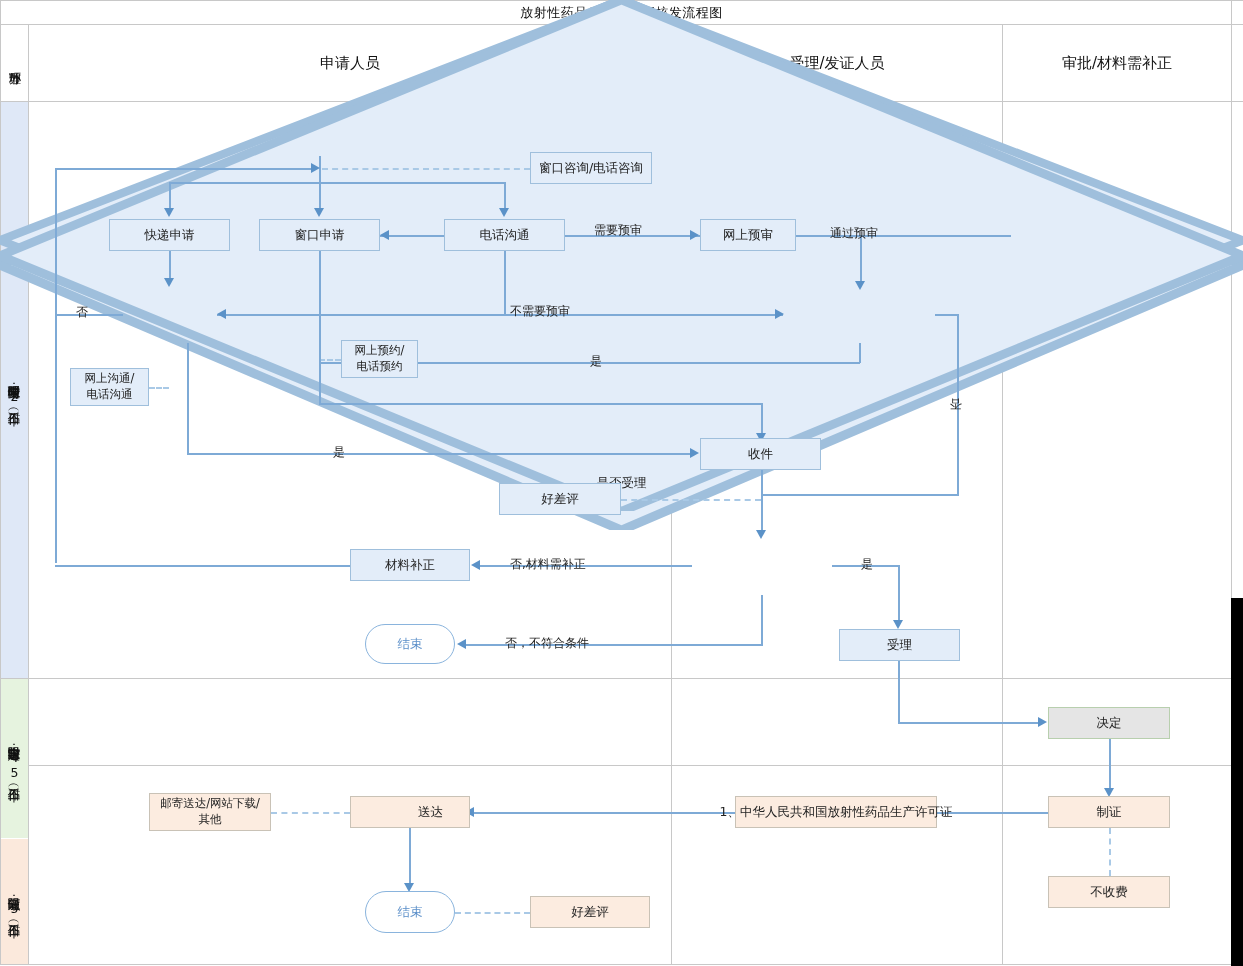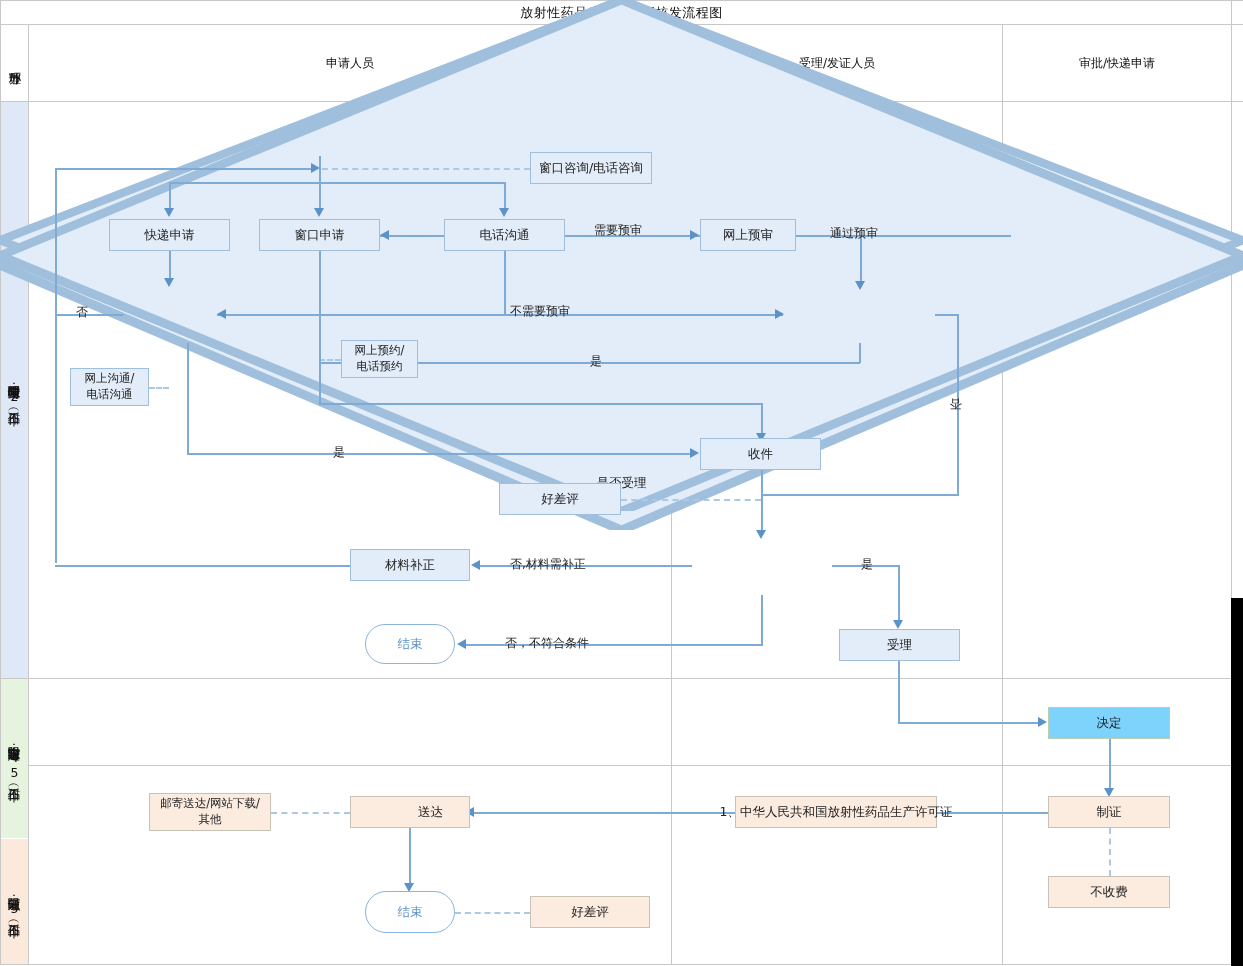--- a/index.html
+++ b/index.html
@@ -9,37 +9,37 @@
   
   .gridline{position:absolute;background:#c8c8c8;}
   .v{width:1px;}
   .h{height:1px;}
 
   .title-bar{position:absolute;left:0;top:0;width:1243px;height:25px;
     display:flex;align-items:center;justify-content:center;
     font-size:13px;color:#111;letter-spacing:.5px;}
 
   .col-head{position:absolute;display:flex;align-items:center;justify-content:center;
-    font-size:12px;color:#111;}
+    font-size:15px;color:#111;}
 
   .vcell{position:absolute;display:flex;align-items:center;justify-content:center;
     font-size:12px;color:#111;line-height:1.08;text-align:center;
     writing-mode:vertical-rl;text-orientation:upright;}
 
   .sidecell{position:absolute;font-size:12.5px;color:#111;text-align:center;
     line-height:1.05;display:flex;align-items:center;justify-content:center;
     writing-mode:vertical-rl;text-orientation:upright;letter-spacing:0px;}
 
   
   .node{position:absolute;box-sizing:border-box;display:flex;align-items:center;
     justify-content:center;text-align:center;font-size:12.5px;line-height:1.35;
     color:#222;z-index:5;}
   .rect{border:1px solid #9fbfdc;background:#e3edf9;}
   .rect-orange{border:1px solid #c9c2b6;background:#fcece0;}
-  .rect-green{border:1px solid #b8cfae;background:#7dd3fc;}
+  .rect-green{border:1px solid #b8cfae;background:#e5e5e5;}
   .term{border:1.5px solid #8ab4dd;background:#ffffff;border-radius:26px;color:#5b8fc9;}
   .diamond{z-index:5;}
   .diamond .dshape{position:absolute;inset:0;}
   .diamond .dlabel{position:absolute;inset:0;display:flex;align-items:center;
     justify-content:center;text-align:center;font-size:12.5px;line-height:1.35;color:#222;}
 
   
   .ln{position:absolute;background:#7eaad6;z-index:2;}
   .lnh{height:1.6px;}
   .lnv{width:1.6px;}
@@ -71,21 +71,21 @@
   <div class="gridline v" style="left:28px;top:24px;height:941px;"></div>
   <div class="gridline v" style="left:671px;top:24px;height:941px;"></div>
   <div class="gridline v" style="left:1002px;top:24px;height:941px;"></div>
   <div class="gridline v" style="left:1231px;top:0;height:965px;"></div>
 
   <div class="title-bar">放射性药品生产许可证核发流程图</div>
 
   <div class="vcell" style="left:1px;top:25px;width:27px;height:76px;">办理环节</div>
   <div class="col-head" style="left:29px;top:25px;width:642px;height:76px;">申请人员</div>
   <div class="col-head" style="left:672px;top:25px;width:330px;height:76px;">受理/发证人员</div>
-  <div class="col-head" style="left:1003px;top:25px;width:228px;height:76px;">审批/快递申请</div>
+  <div class="col-head" style="left:1003px;top:25px;width:228px;height:76px;">审批/材料需补正</div>
 
   <div class="sidecell" style="left:1px;top:102px;width:27px;height:576px;background:#dfe8f7;">申请与受理时限：2（个工作日）</div>
   <div class="sidecell" style="left:1px;top:679px;width:27px;height:159px;background:#e6f3df;">审查与决定时限：45（个工作日）</div>
   <div class="sidecell" style="left:1px;top:839px;width:27px;height:125px;background:#fbe9dc;">颁证时限：5（个工作日）</div>
 
 
   <div class="ln lnv" style="left:319px;top:156px;height:14px;"></div>
 
   <div class="dash-h" style="left:322px;top:168px;width:208px;"></div>
   <div class="node rect" style="left:530px;top:152px;width:122px;height:32px;">窗口咨询/电话咨询</div>

